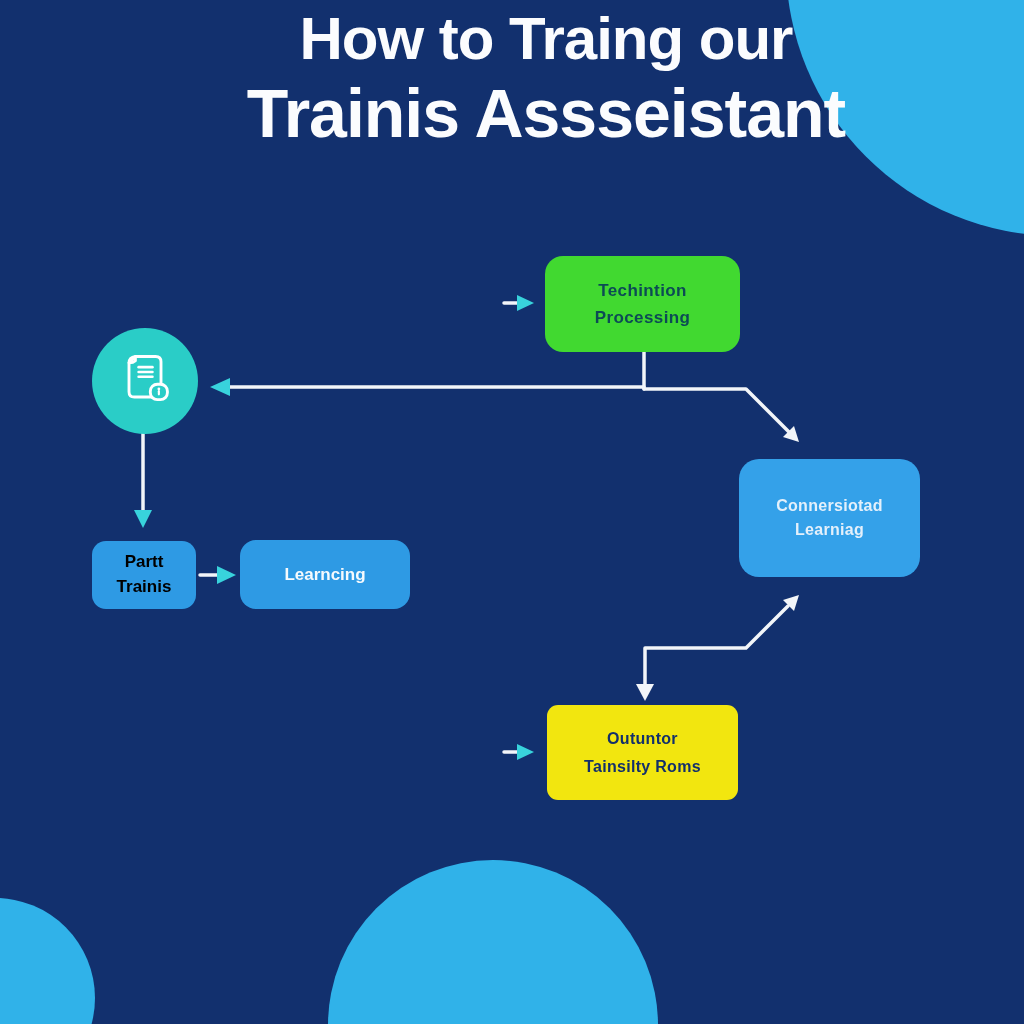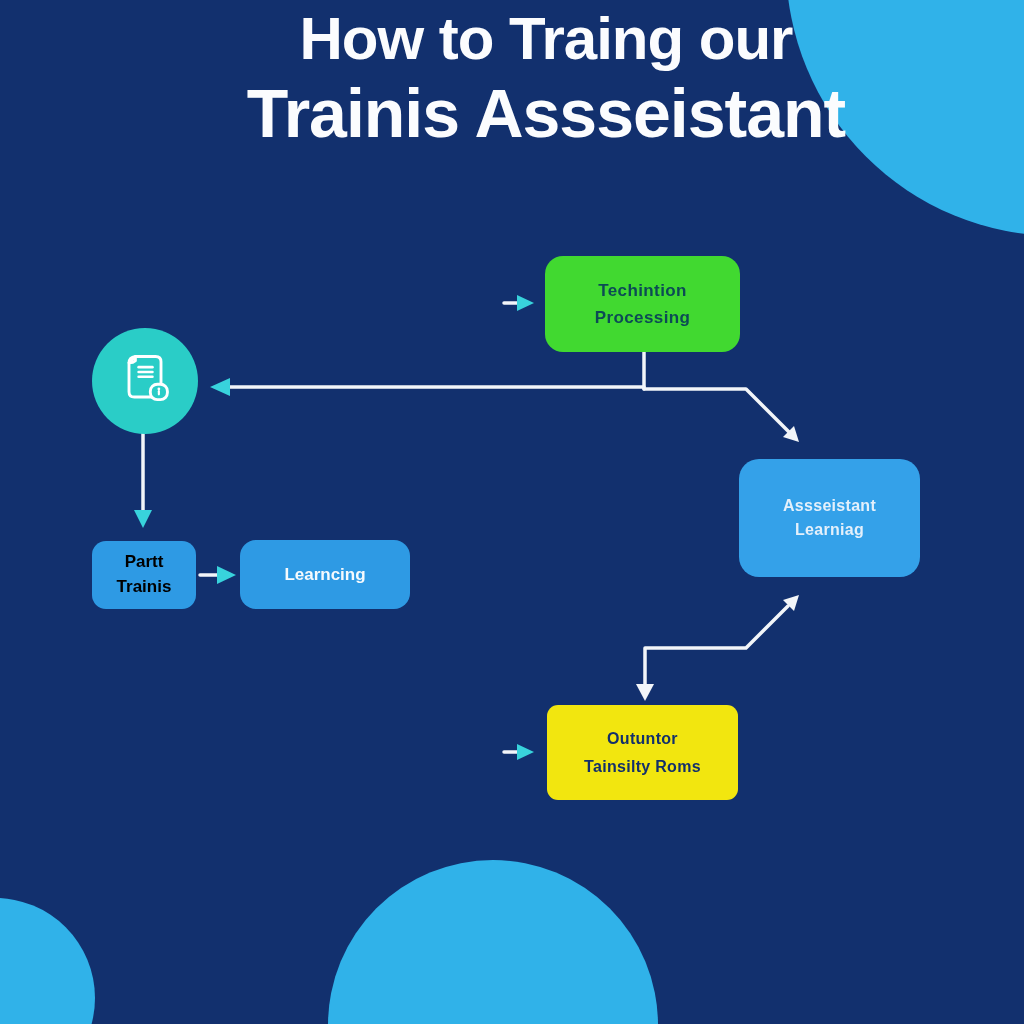--- a/index.html
+++ b/index.html
@@ -115,21 +115,21 @@
     <line class="icon-stroke" x1="43" y1="37.5" x2="43" y2="40.5" style="stroke-width:2"></line>
   </svg>
 </div>
 
 <div class="node green-box">
   <span class="l">Techintion</span>
   <span class="l">Processing</span>
 </div>
 
 <div class="node conv-box">
-  <span class="l">Assseistant</span>
+  <span class="l">Connersiotad</span>
   <span class="l">Learniag</span>
 </div>
 
 <div class="node part-box">
   <span class="l">Partt</span>
   <span class="l">Trainis</span>
 </div>
 
 <div class="node learn-box">
   <span class="l">Learncing</span>

